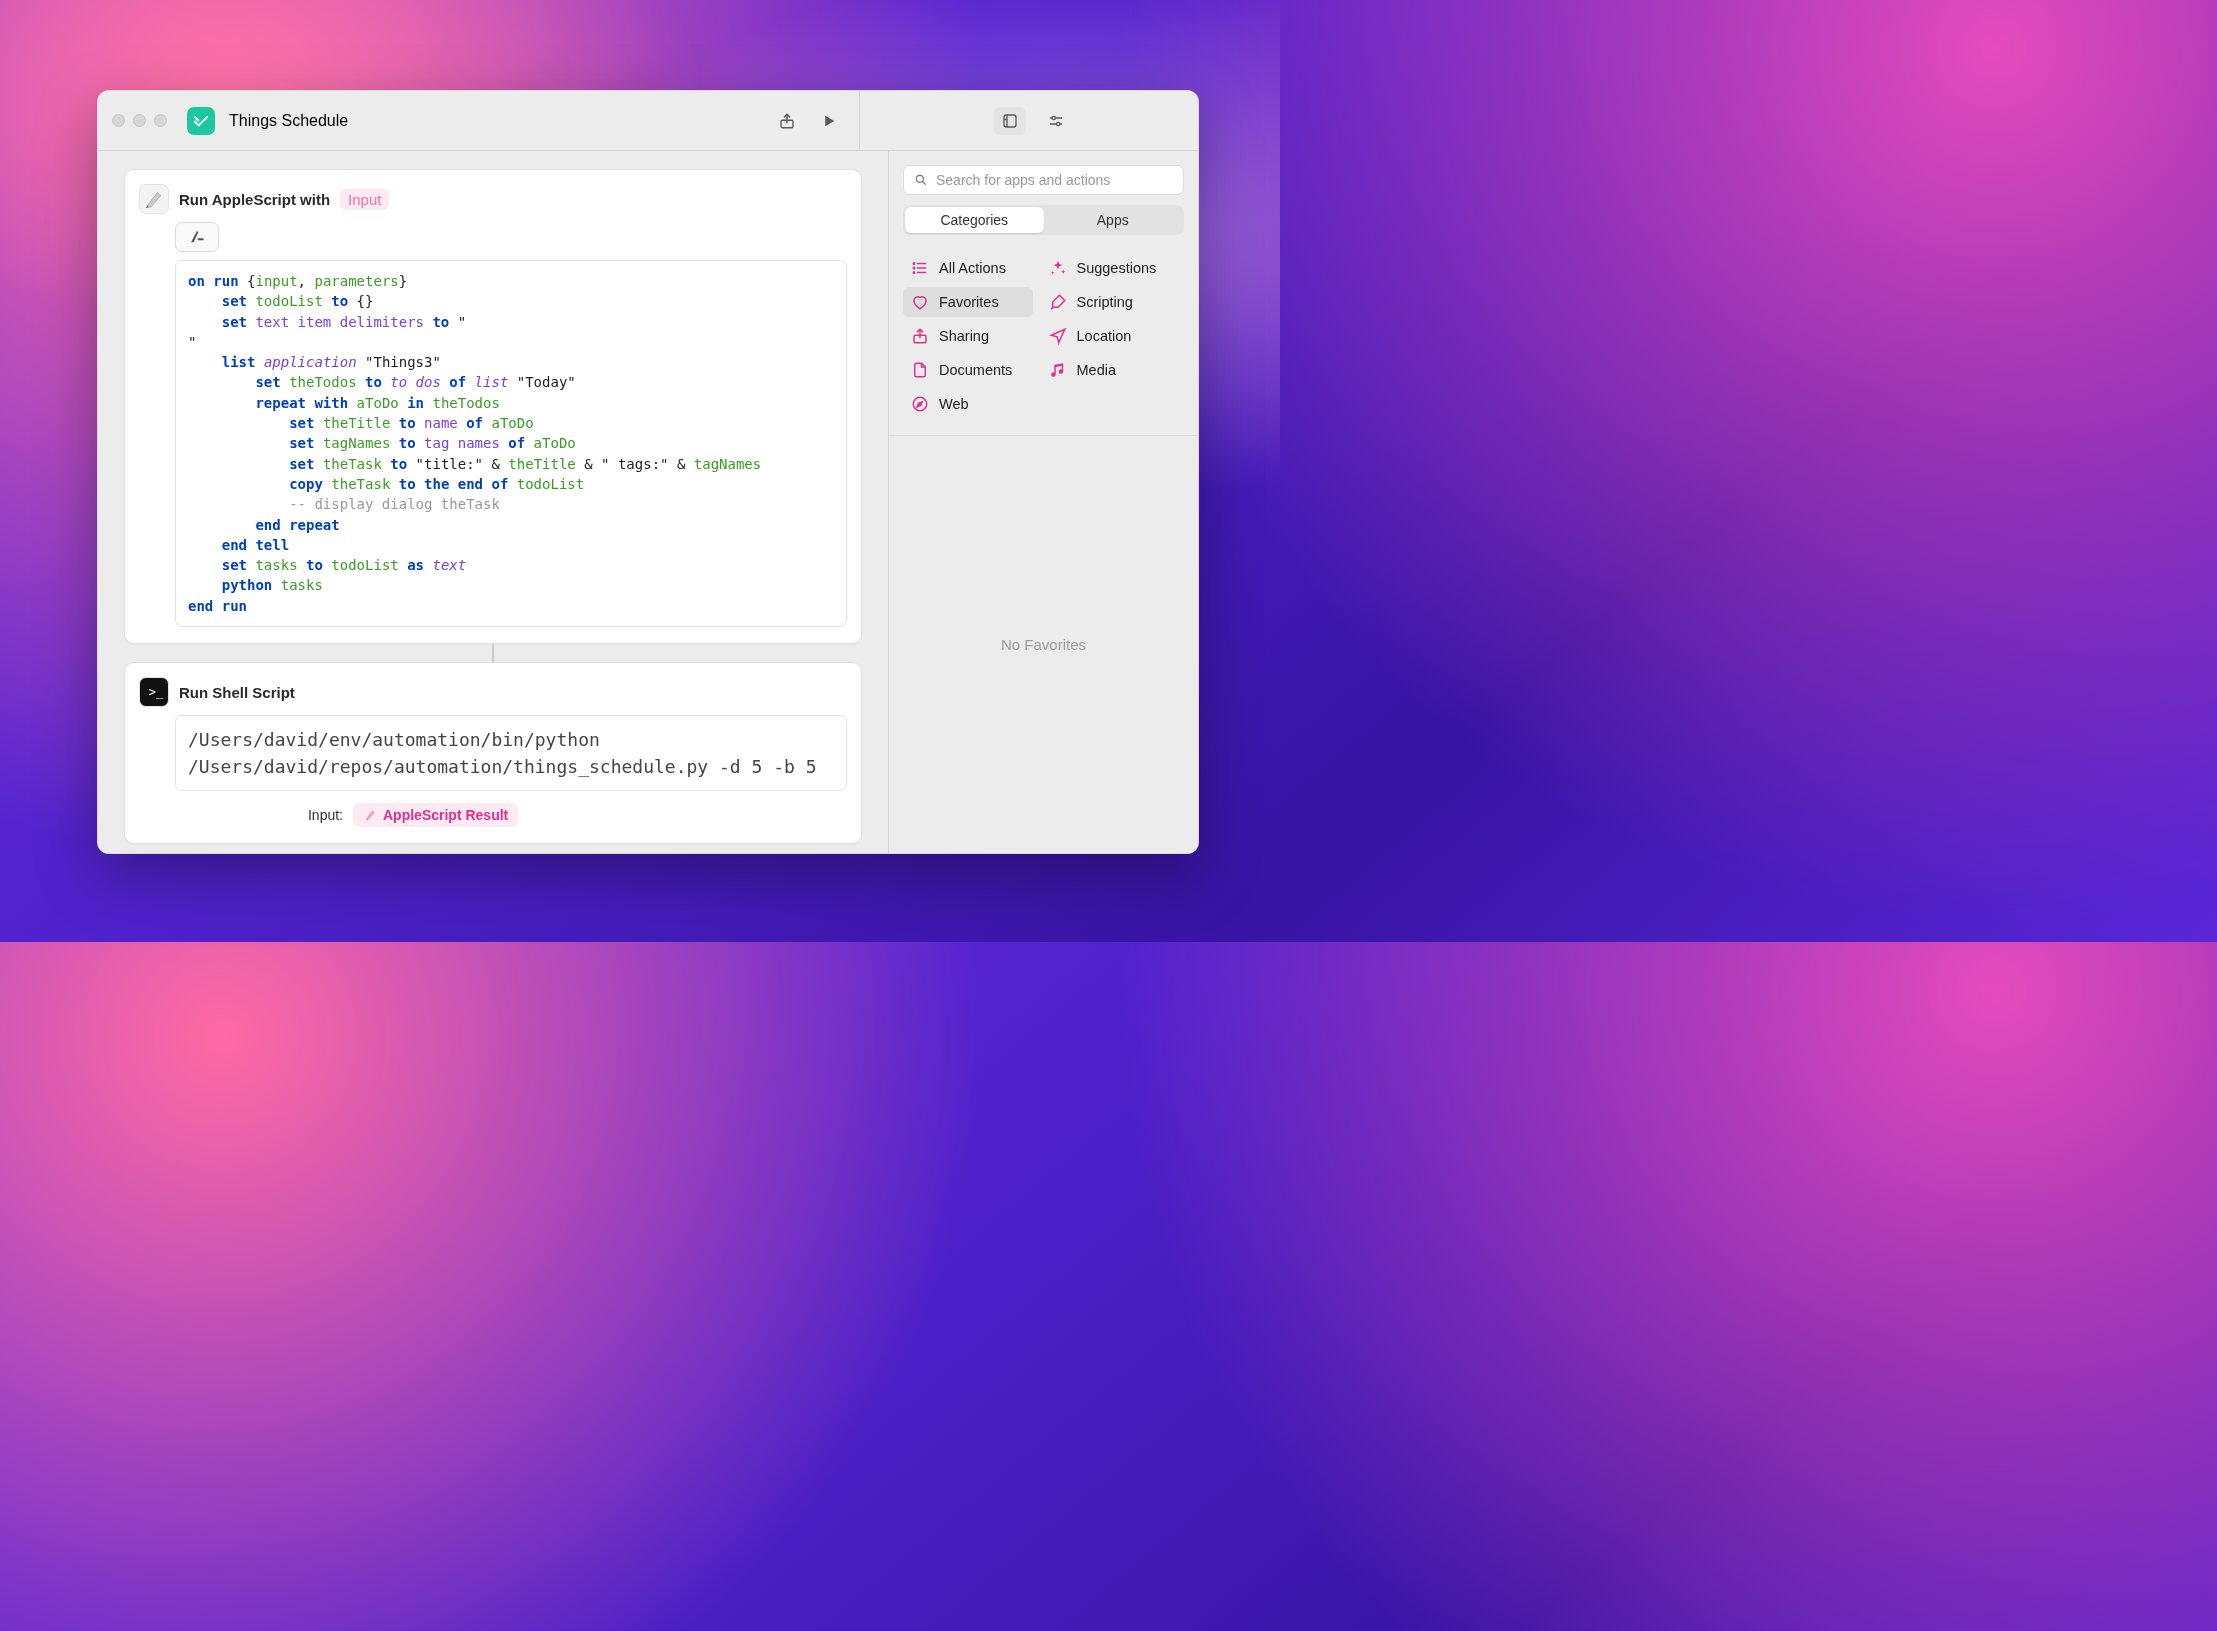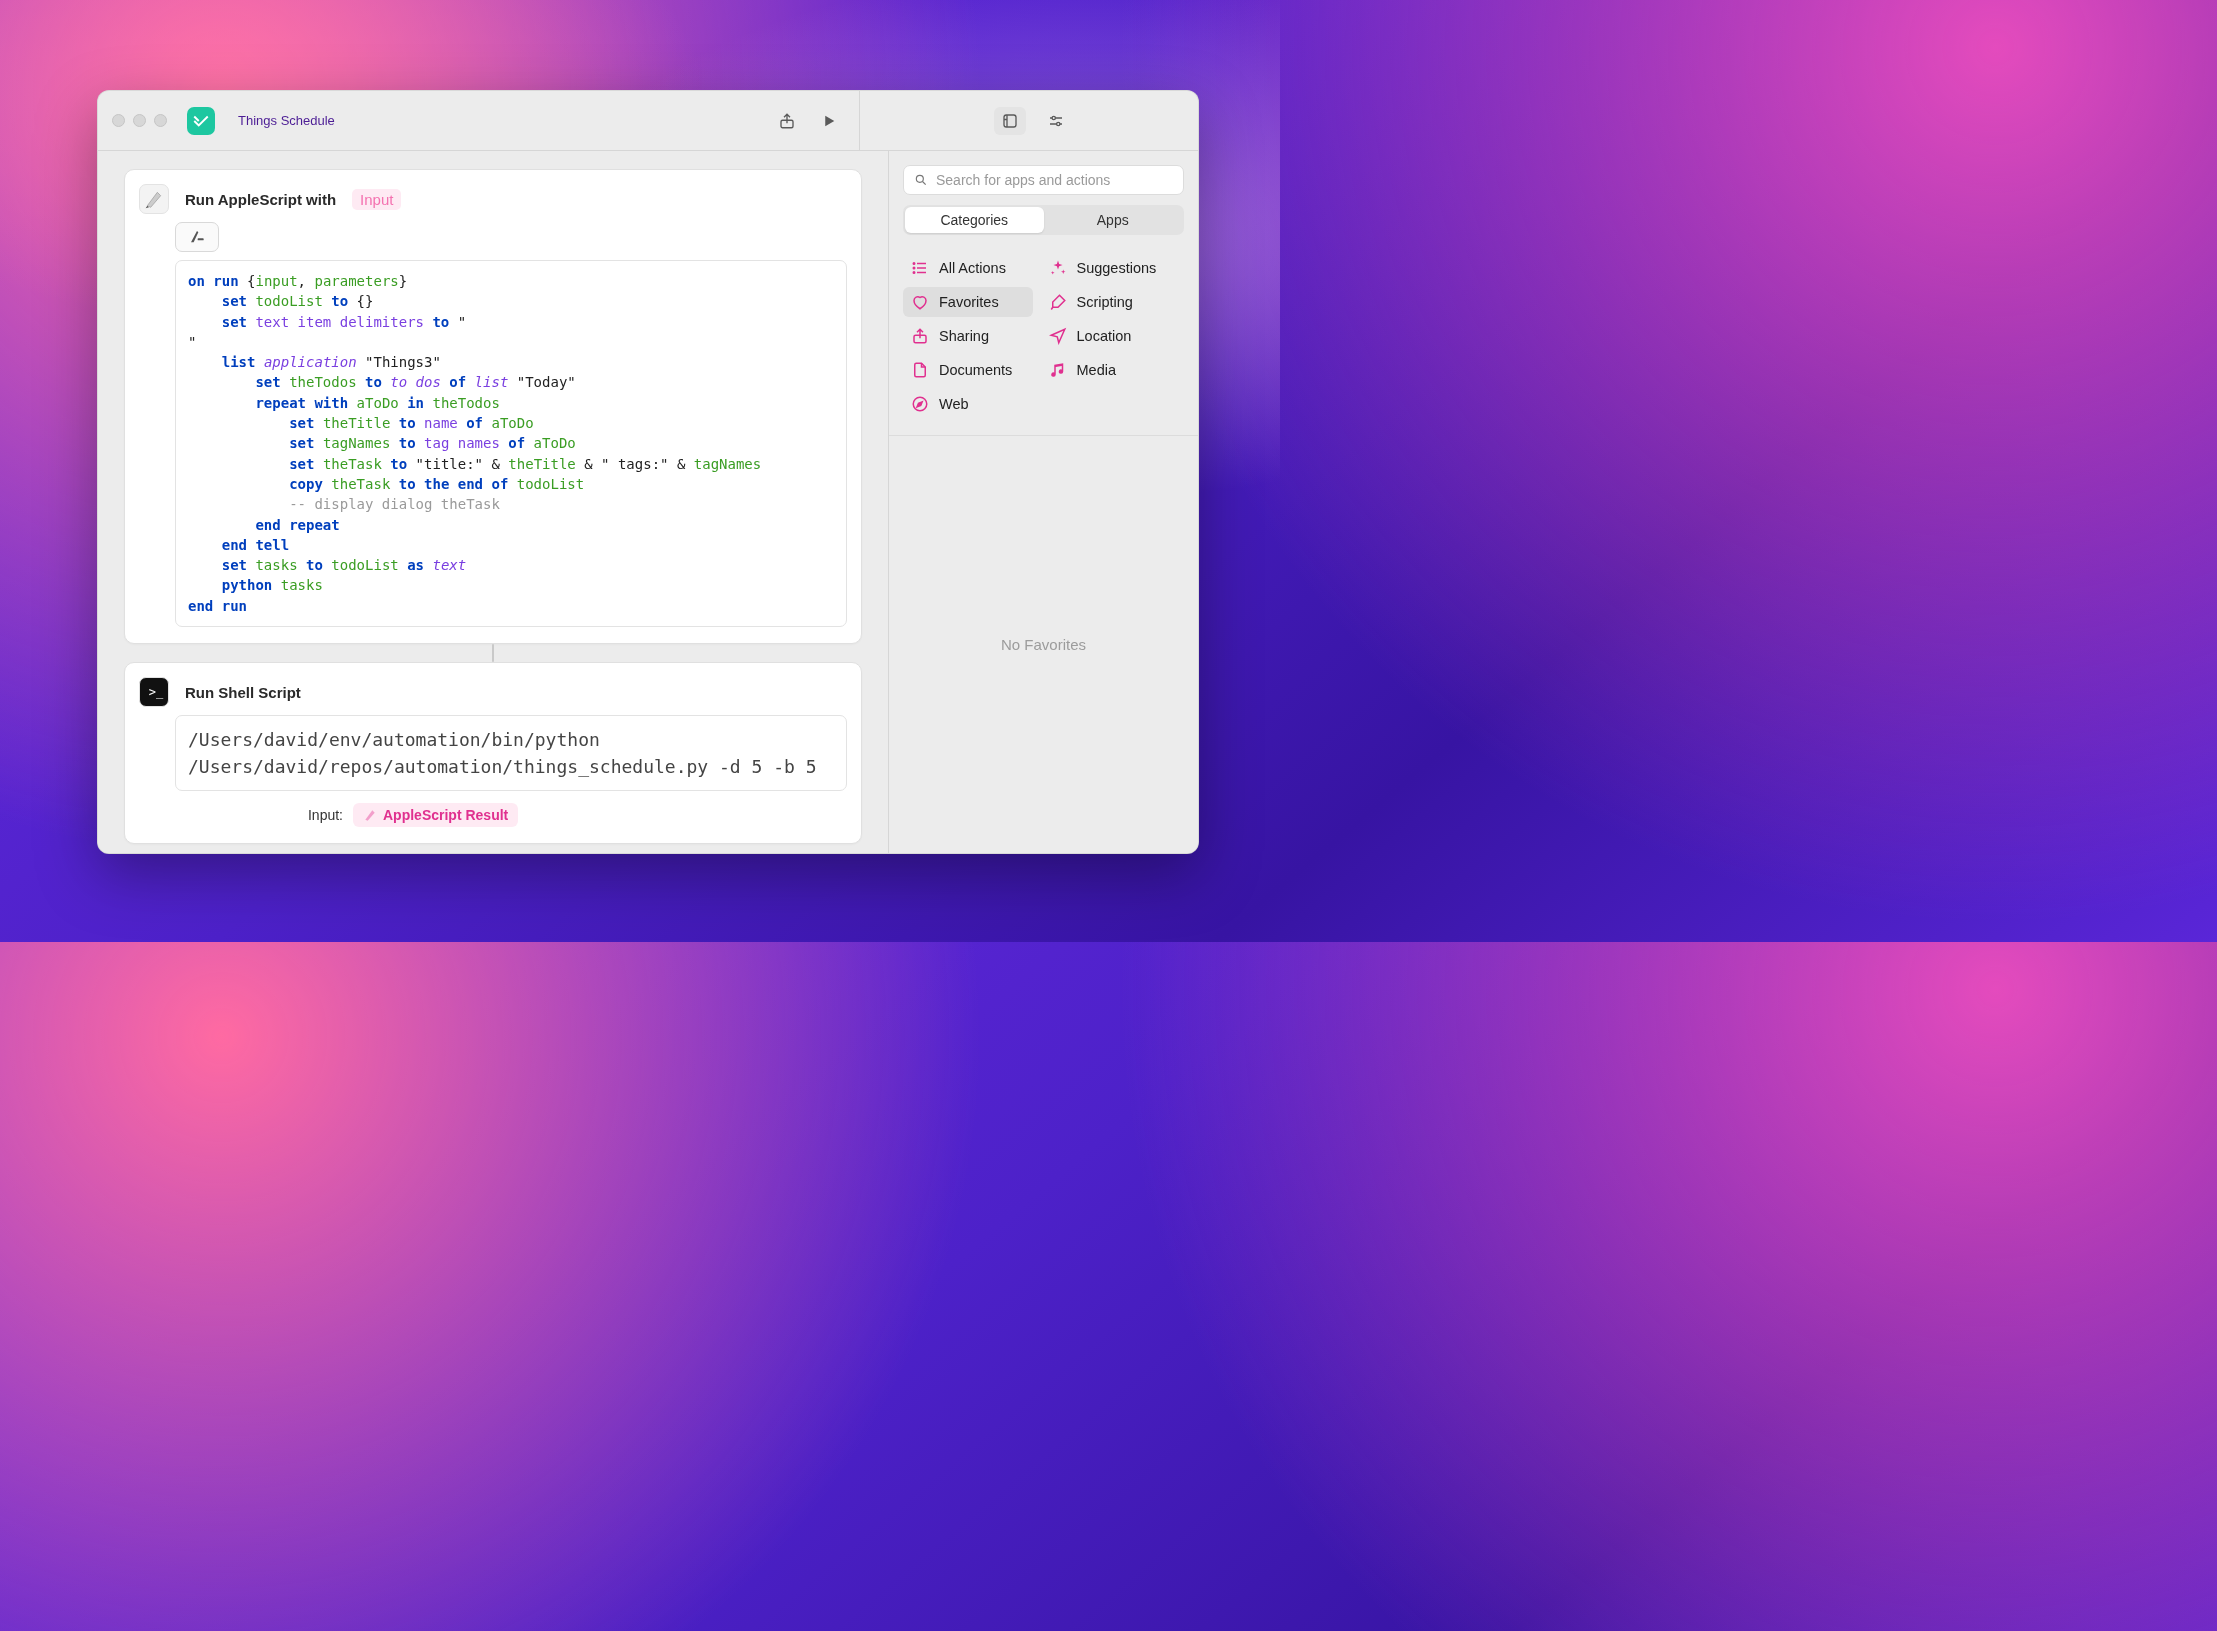--- a/index.html
+++ b/index.html
@@ -42,40 +42,40 @@
   .traffic span {
     width: 13px; height: 13px; border-radius: 50%;
     background: #d7d7d7; border: 0.5px solid #c5c5c5;
   }
   .app-icon {
     width: 28px; height: 28px; border-radius: 7px;
     background: #1dc7a0;
     display:flex; align-items:center; justify-content:center;
   }
   .app-icon svg { width: 18px; height: 18px; }
-  .win-title { font-size: 13px; color: #4c1d95; font-weight: 500; margin-left: 13px;}
+  .win-title { font-size: 16px; color: #000000; font-weight: 500; margin-left: 4px;}
   .titlebar-spacer { flex: 1; }
   .tb-btn {
     width: 32px; height: 28px; display:flex; align-items:center; justify-content:center;
     color: #5a5a5a; border-radius: 6px;
   }
   .tb-btn svg { width: 18px; height: 18px; }
   .titlebar-divider { width: 1px; height: 60px; background: #d6d6d6; margin: 0 4px; }
   .tb-right { display:flex; gap:14px; align-items:center; padding-left:8px; width: 310px; justify-content: center;}
   .body { flex:1; display:flex; min-height:0; }
   .workflow {
     flex: 1; padding: 18px 26px; overflow-y:auto;
     background: #ececec;
   }
   .action-card {
     background: #fff; border-radius: 10px; padding: 14px 14px 16px 14px;
     border: 1px solid #e0e0e0;
     box-shadow: 0 1px 2px rgba(0,0,0,0.03);
   }
-  .action-header { display:flex; align-items:center; gap:16px; margin-bottom:8px;}
+  .action-header { display:flex; align-items:center; gap:10px; margin-bottom:8px;}
   .action-icon {
     width: 30px; height: 30px; border-radius: 7px;
     background: #f3f3f3; border:1px solid #e3e3e3;
     display:flex; align-items:center; justify-content:center;
   }
   .action-title { font-size: 15px; font-weight: 600; color: #2a2a2a;}
   .token-input {
     font-size: 15px; color: #f472b0; background: #feeaf3;
     padding: 2px 8px; border-radius: 5px; font-weight:500;
   }

